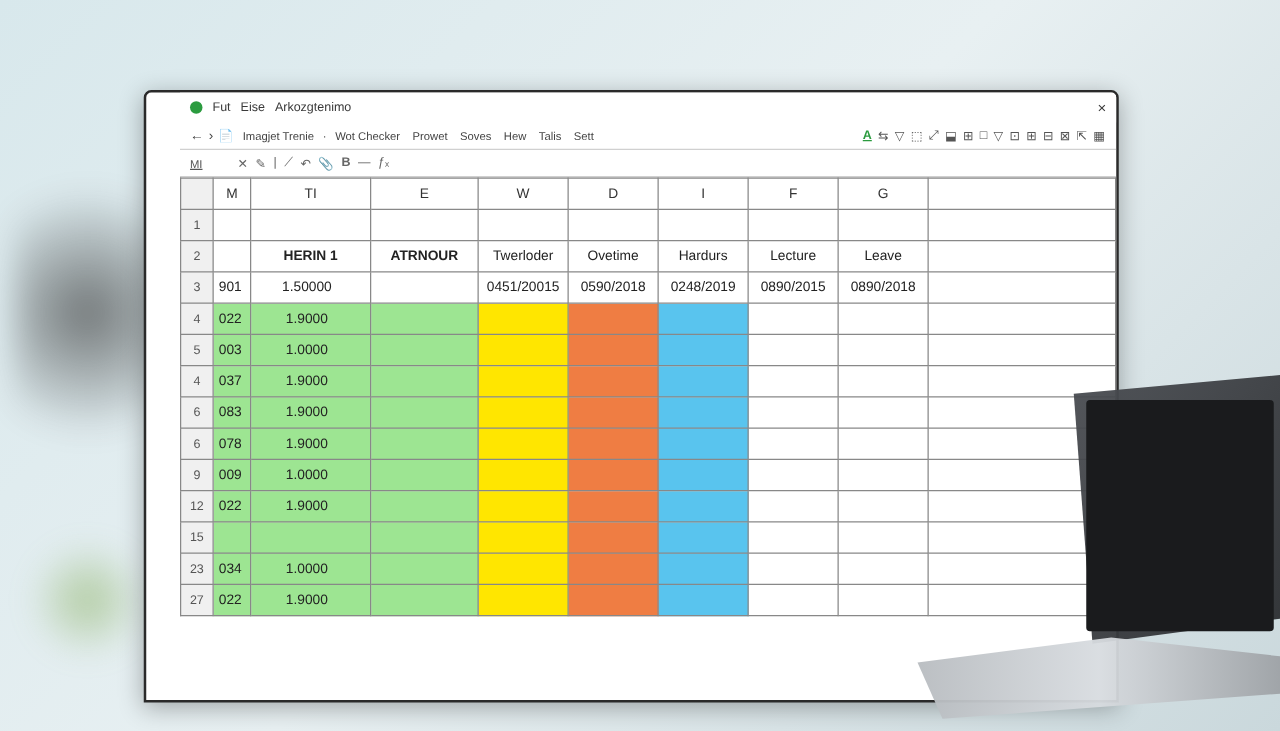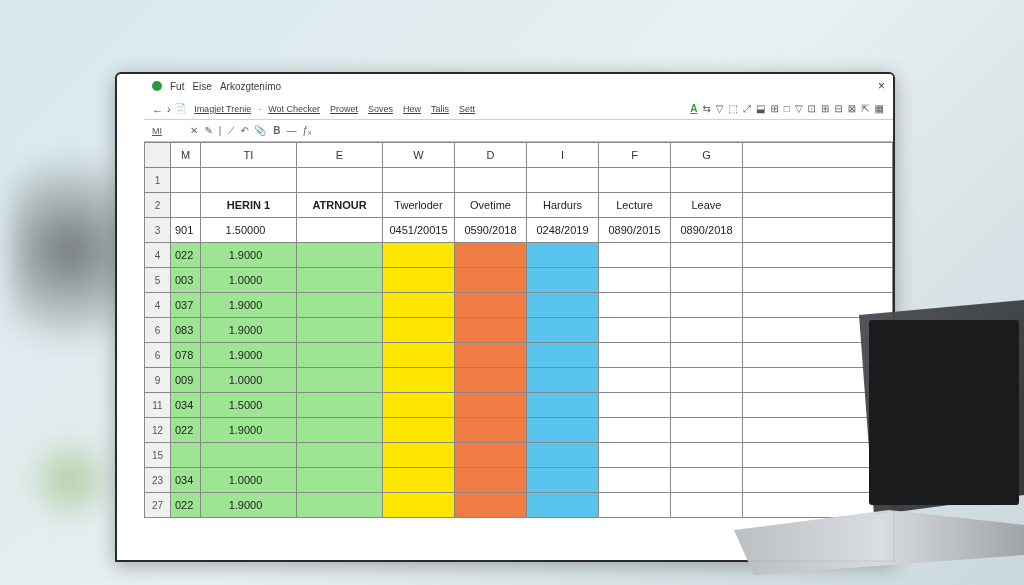--- a/index.html
+++ b/index.html
@@ -61,21 +61,21 @@
     height: 22px;
     display: flex;
     align-items: center;
     gap: 4px;
     padding: 0 8px;
     font-size: 9px;
     color: #444;
     border-bottom: 1px solid #d0d0d0;
   }
   .menubar .nav-arrow { font-size: 11px; cursor: pointer; }
-  .menubar .menu-item { padding: 0 3px; cursor: pointer; text-decoration: underline; }
+  .menubar .menu-item { padding: 0 3px; cursor: pointer; }
   .menubar .spacer { flex: 1; }
   .toolbar-icons {
     display: flex; gap: 3px; align-items: center; font-size: 10px; color: #555;
   }
   .toolbar-icons span { cursor: pointer; padding: 0 1px; }
   .toolbar-icons .green { color: #2b9b3f; font-weight: bold; text-decoration: underline; }
   .formula-bar {
     height: 22px;
     display: flex;
     align-items: center;
@@ -330,32 +330,20 @@
             <td class="bg-green align-right">1.0000</td>
             <td class="bg-green"></td>
             <td class="bg-yellow"></td>
             <td class="bg-orange"></td>
             <td class="bg-blue"></td>
             <td></td>
             <td></td>
             <td></td>
           </tr>
           <tr>
-            <td class="rowhdr">11</td>
-            <td class="bg-green align-left">034</td>
-            <td class="bg-green align-right">1.5000</td>
-            <td class="bg-green"></td>
-            <td class="bg-yellow"></td>
-            <td class="bg-orange"></td>
-            <td class="bg-blue"></td>
-            <td></td>
-            <td></td>
-            <td></td>
-          </tr>
-          <tr>
             <td class="rowhdr">12</td>
             <td class="bg-green align-left">022</td>
             <td class="bg-green align-right">1.9000</td>
             <td class="bg-green"></td>
             <td class="bg-yellow"></td>
             <td class="bg-orange"></td>
             <td class="bg-blue"></td>
             <td></td>
             <td></td>
             <td></td>

